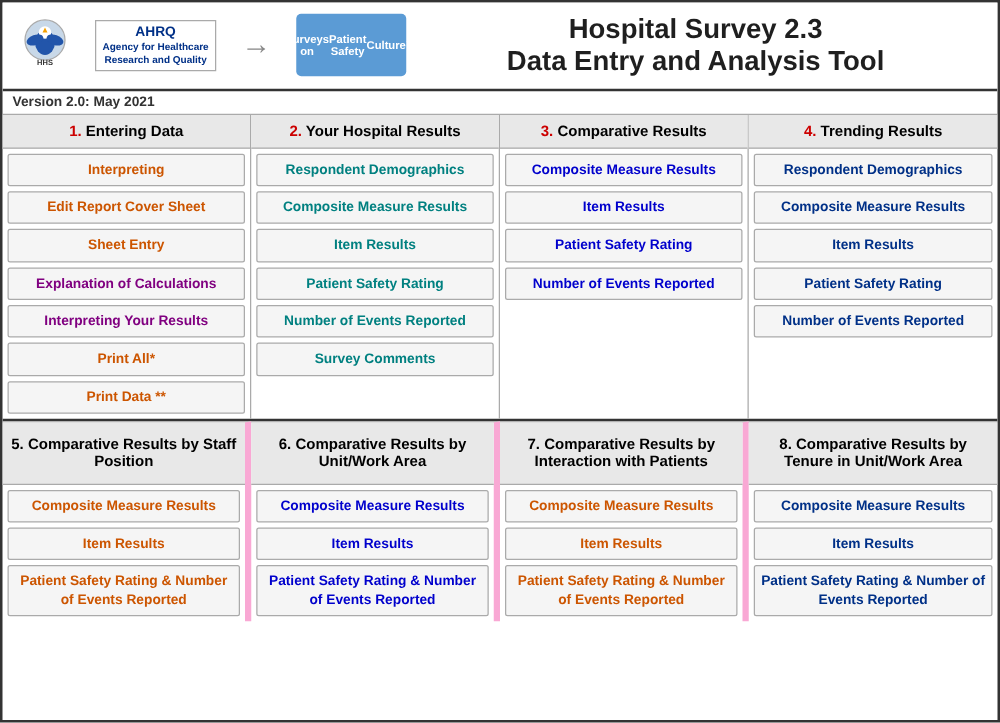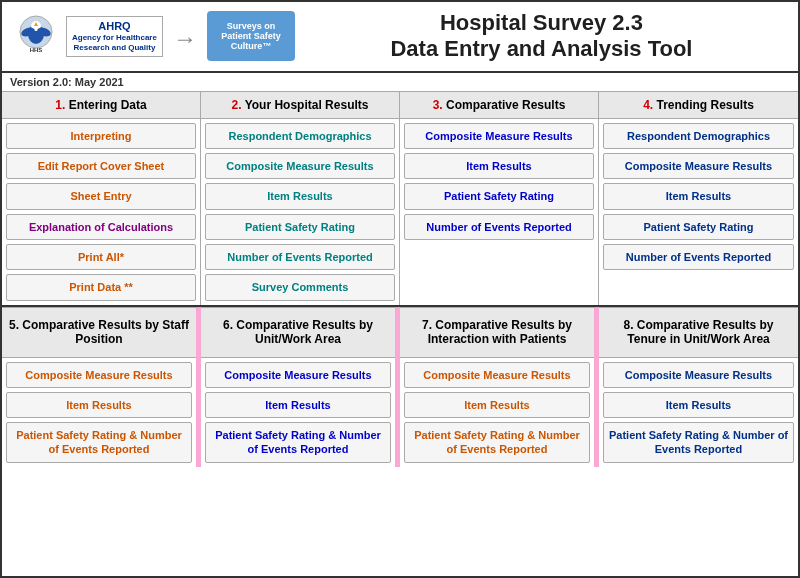--- a/index.html
+++ b/index.html
@@ -15,34 +15,34 @@
     .header {
       display: flex;
       align-items: center;
       padding: 8px 10px;
       border-bottom: 2px solid #333;
       background: #fff;
     }
     .header-logos {
       display: flex;
       align-items: center;
-      gap: 6px;
+      gap: 16px;
     }
     .logo-sops {
       background: #5b9bd5;
       color: #fff;
       font-size: 9px;
       font-weight: bold;
       text-align: center;
       padding: 4px 4px;
       border-radius: 4px;
       width: 88px;
       height: 50px;
       display: flex;
-      flex-direction: column;
+      flex-direction: row;
       justify-content: center;
       align-items: center;
     }
     .arrow-icon {
       font-size: 24px;
       color: #888;
       margin: 0 4px;
     }
     .header-title {
       flex: 1;
@@ -215,20 +215,21 @@
 </div>
 
 <div class="main-grid" id="main-grid">
 <div class="section">
       <div class="section-header"><span class="sec-num">1.</span> Entering Data</div>
       <div class="section-items">
         <button class="menu-btn btn-orange">Interpreting</button>
         <button class="menu-btn btn-orange">Edit Report Cover Sheet</button>
         <button class="menu-btn btn-orange">Sheet Entry</button>
         <button class="menu-btn btn-purple">Explanation of Calculations</button>
+        <button class="menu-btn btn-purple">Interpreting Your Results</button>
         <button class="menu-btn btn-orange">Print All*</button>
         <button class="menu-btn btn-orange">Print Data **</button>
       </div>
     </div>
     <div class="section">
       <div class="section-header"><span class="sec-num">2.</span> Your Hospital Results</div>
       <div class="section-items">
         <button class="menu-btn btn-teal">Respondent Demographics</button>
         <button class="menu-btn btn-teal">Composite Measure Results</button>
         <button class="menu-btn btn-teal">Item Results</button>

